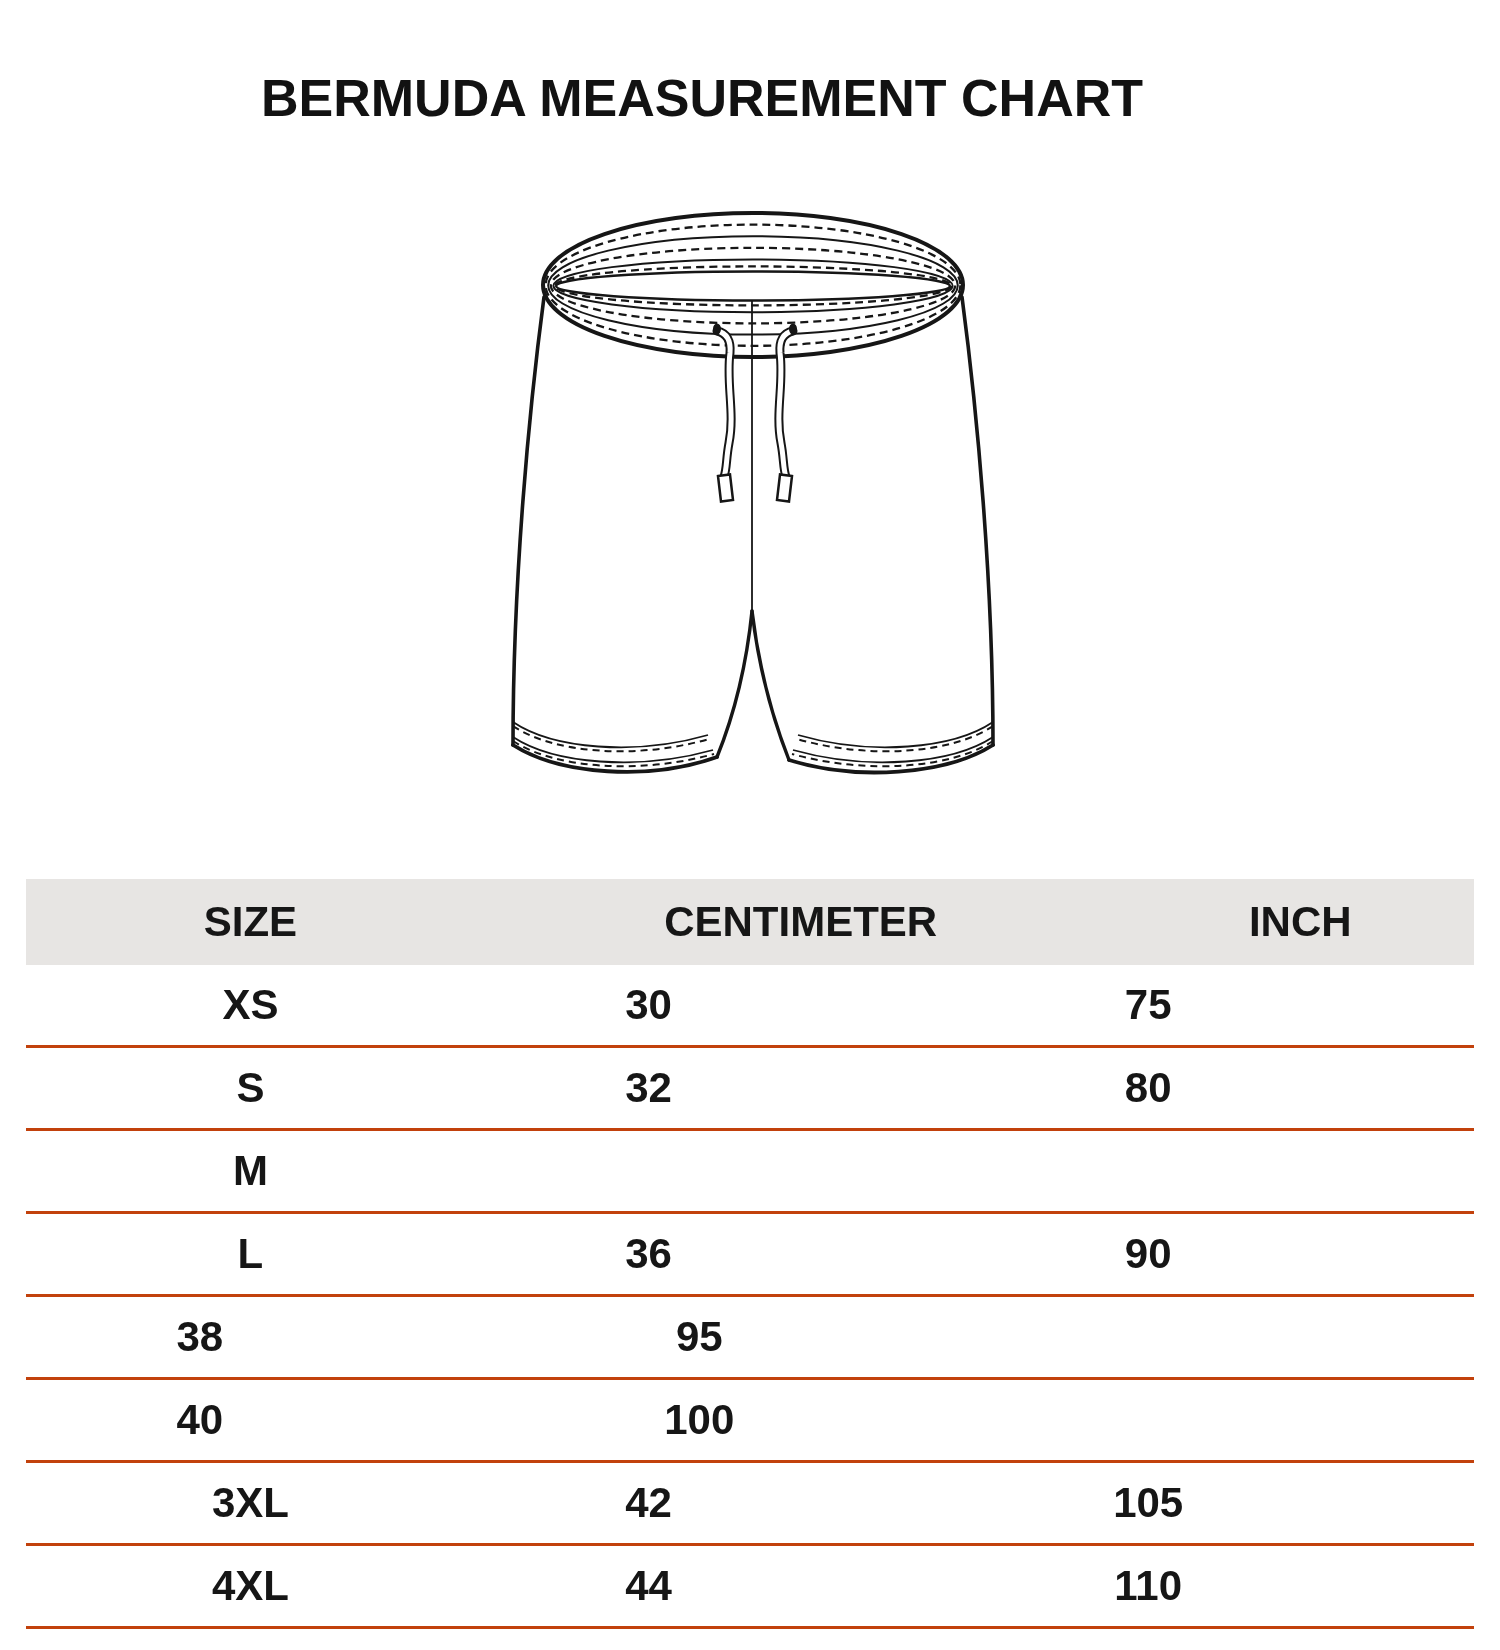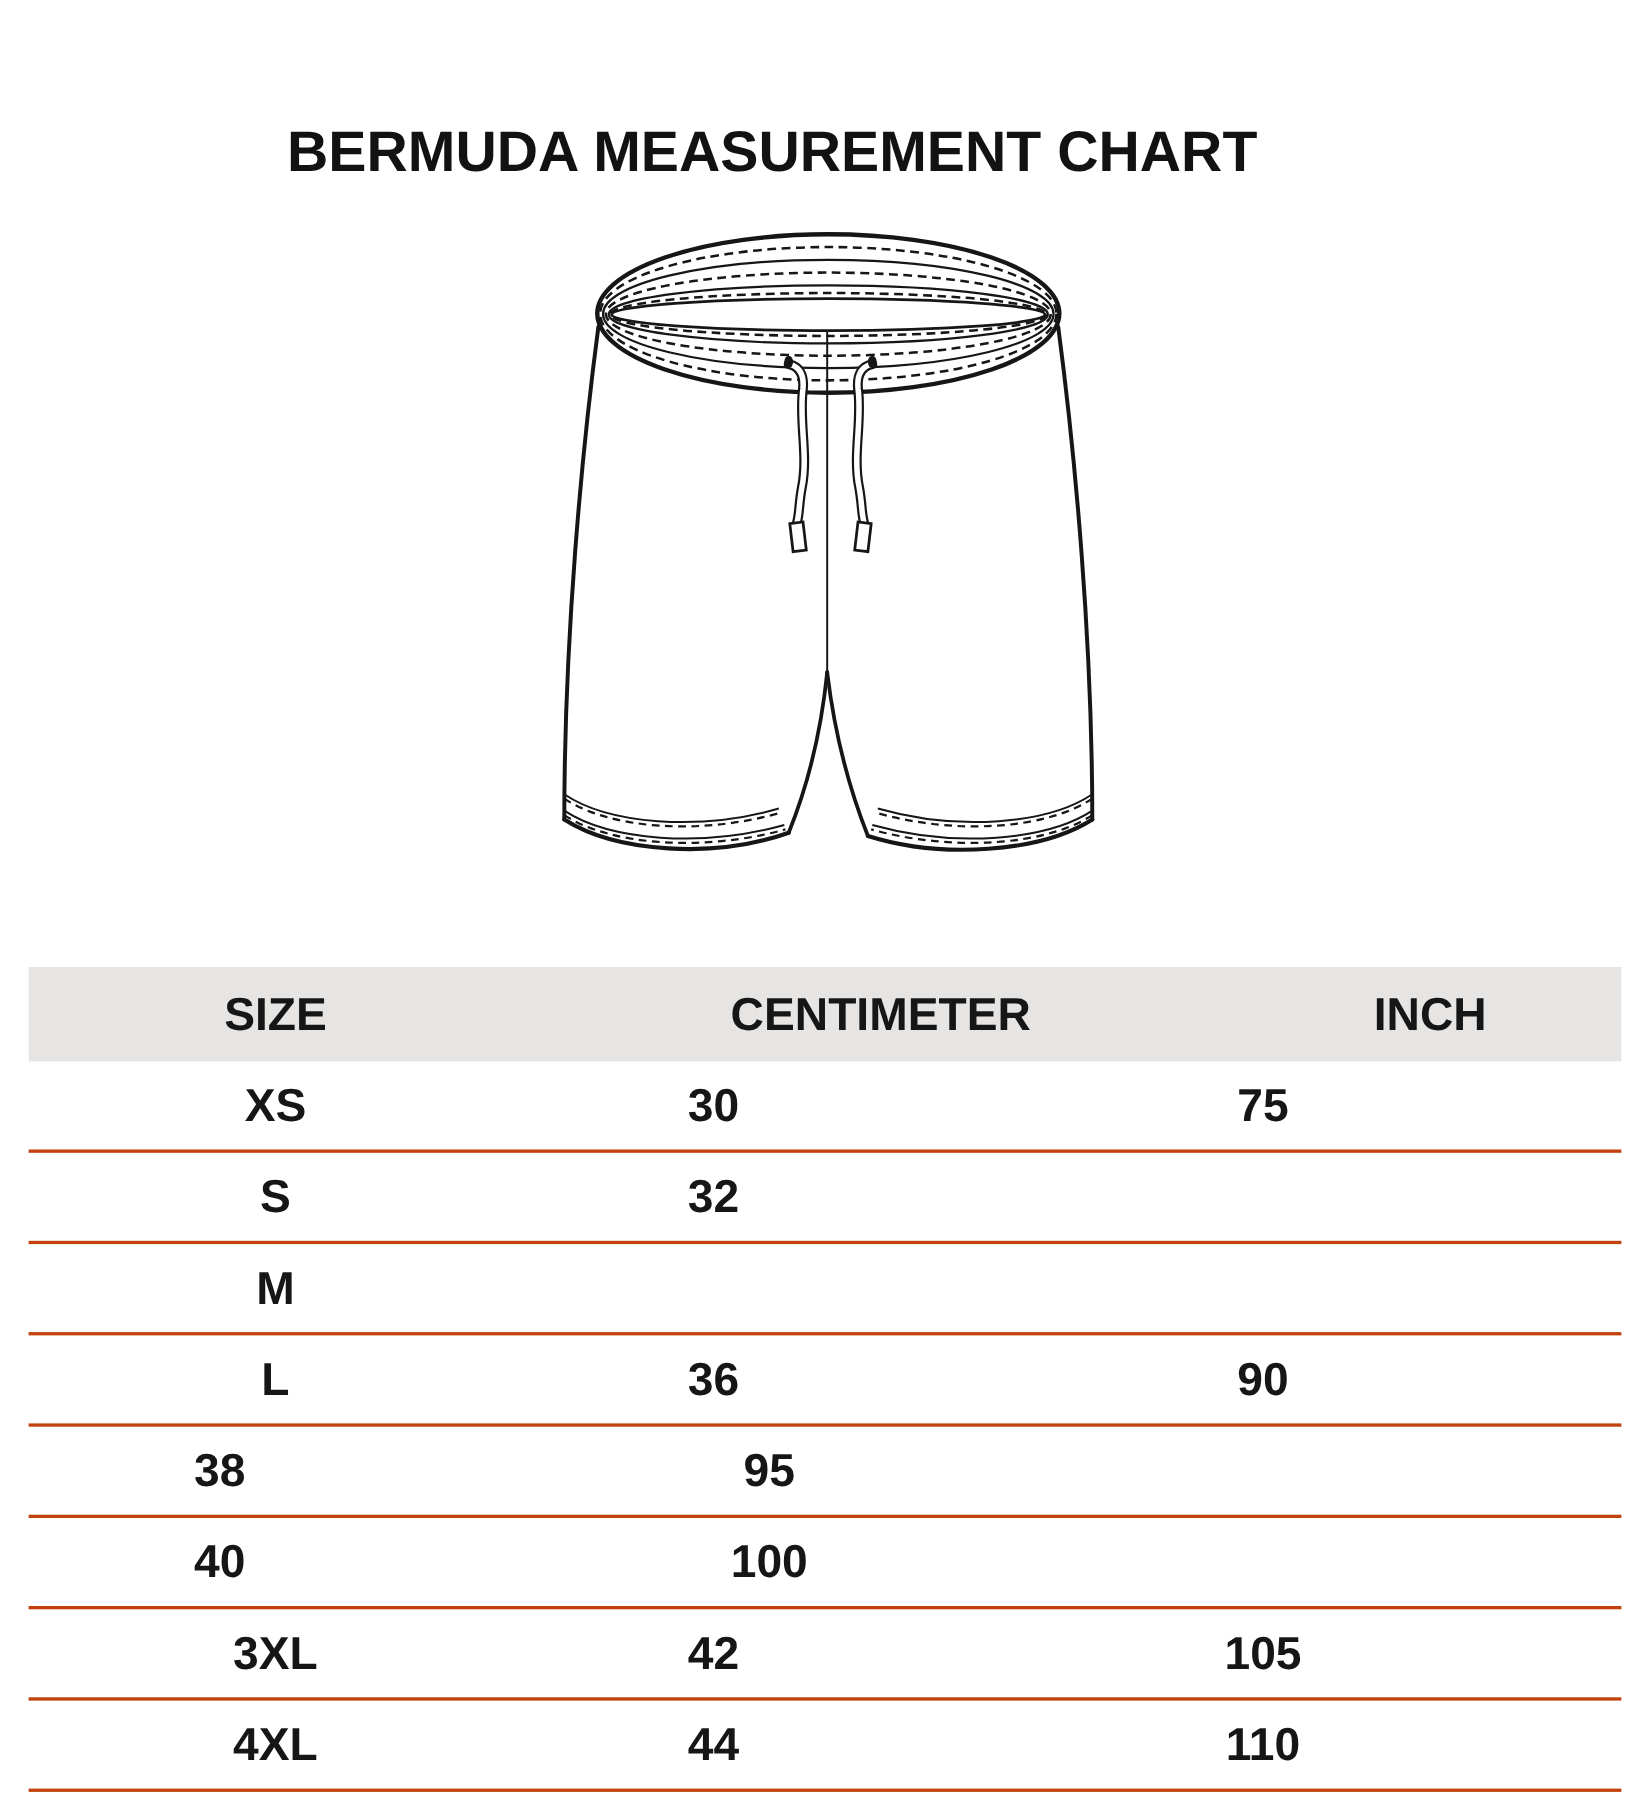--- a/index.html
+++ b/index.html
@@ -13,21 +13,20 @@
   }
   .page-title{
     position:absolute;
     top:72px;left:0;width:1404px;
     text-align:center;
     font-size:52px;
     font-weight:bold;
     letter-spacing:0px;
     color:#121212;
     line-height:1.0;
-    margin-top:40px;
   }
   .illustration{
     position:absolute;
     left:450px;top:200px;
     width:550px;height:612px;
   }
   .size-table{
     position:absolute;
     left:26px;top:879px;
     width:1448px;
@@ -124,20 +123,21 @@
     </div>
 
     <div class="t-row">
       <div class="t-cell c-size">XS</div>
       <div class="t-cell c-inch">30</div>
       <div class="t-cell c-cm">75</div>
     </div>
     <div class="t-row">
       <div class="t-cell c-size">S</div>
       <div class="t-cell c-inch">32</div>
+      <div class="t-cell c-cm">80</div>
     </div>
     <div class="t-row">
       <div class="t-cell c-size">M</div>
     </div>
     <div class="t-row">
       <div class="t-cell c-size">L</div>
       <div class="t-cell c-inch">36</div>
       <div class="t-cell c-cm">90</div>
     </div>
     <div class="t-row">

